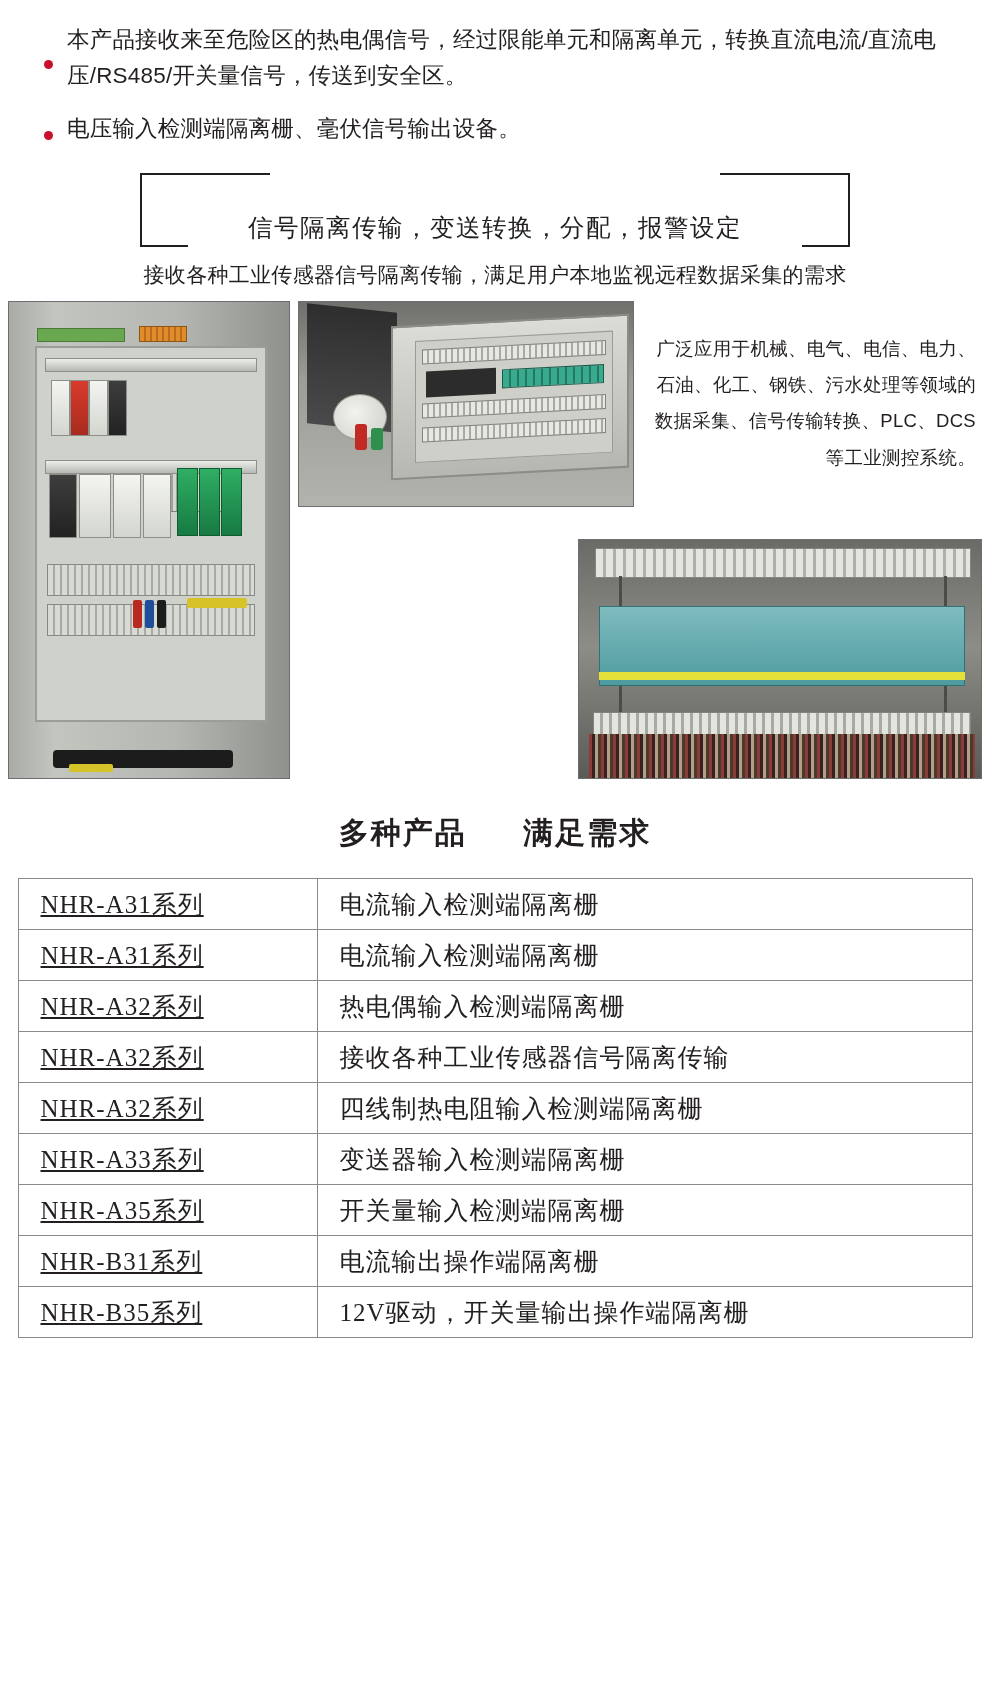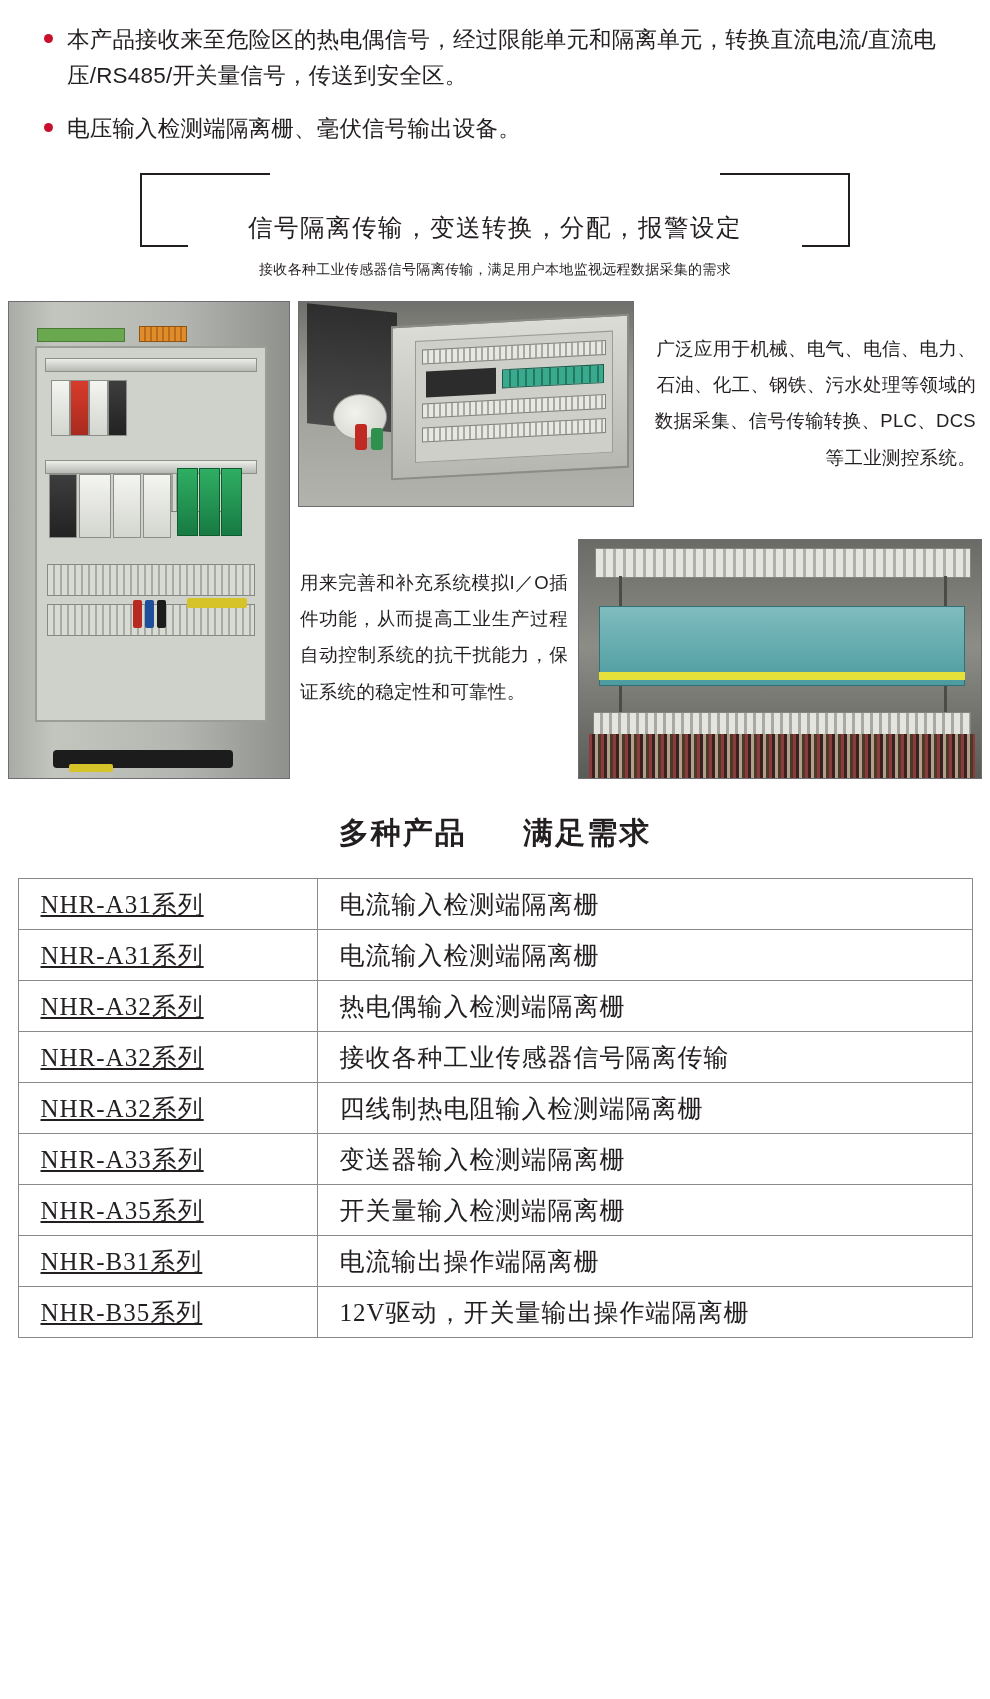--- a/index.html
+++ b/index.html
@@ -15,21 +15,21 @@
     position: relative;
     overflow: hidden;
   }
 
   
   .bullets {
     padding: 22px 48px 0 44px;
   }
   .bullet-row {
     display: flex;
-    align-items: flex-start;
+    align-items: center;
     margin-bottom: 16px;
   }
   .bullet-dot {
     width: 9px;
     height: 9px;
     border-radius: 50%;
     background: #c8102e;
     flex: 0 0 auto;
     margin: 12px 14px 0 0;
   }
@@ -81,21 +81,21 @@
     text-align: center;
     font-size: 24.5px;
     letter-spacing: 1.5px;
     color: #231f20;
   }
   .headline-note {
     position: absolute;
     left: 0; right: 0;
     top: 96px;
     text-align: center;
-    font-size: 14px;
+    font-size: 21px;
     letter-spacing: 0.3px;
     color: #231f20;
   }
 
   
   .collage {
     position: relative;
     height: 480px;
     margin-top: 10px;
   }
@@ -276,21 +276,20 @@
     <div class="rk-top"></div>
     <div class="rk-vert" style="left:40px;top:36px;height:150px;"></div>
     <div class="rk-vert" style="right:34px;top:36px;height:150px;"></div>
     <div class="rk-mid"></div>
     <div class="rk-yellow"></div>
     <div class="rk-bot"></div>
     <div class="rk-wirebundle"></div>
   </div>
 
   <div class="caption caption-right">广泛应用于机械、电气、电信、电力、石油、化工、钢铁、污水处理等领域的数据采集、信号传输转换、PLC、DCS等工业测控系统。</div>
-  <div class="caption caption-mid">用来完善和补充系统模拟I／O插件功能，从而提高工业生产过程自动控制系统的抗干扰能力，保证系统的稳定性和可靠性。</div>
 </div>
 
 <div class="table-title">
   <span>多种产品</span>
   <span class="gap"></span>
   <span>满足需求</span>
 </div>
 
 <table class="prod-table">
   <tbody>

